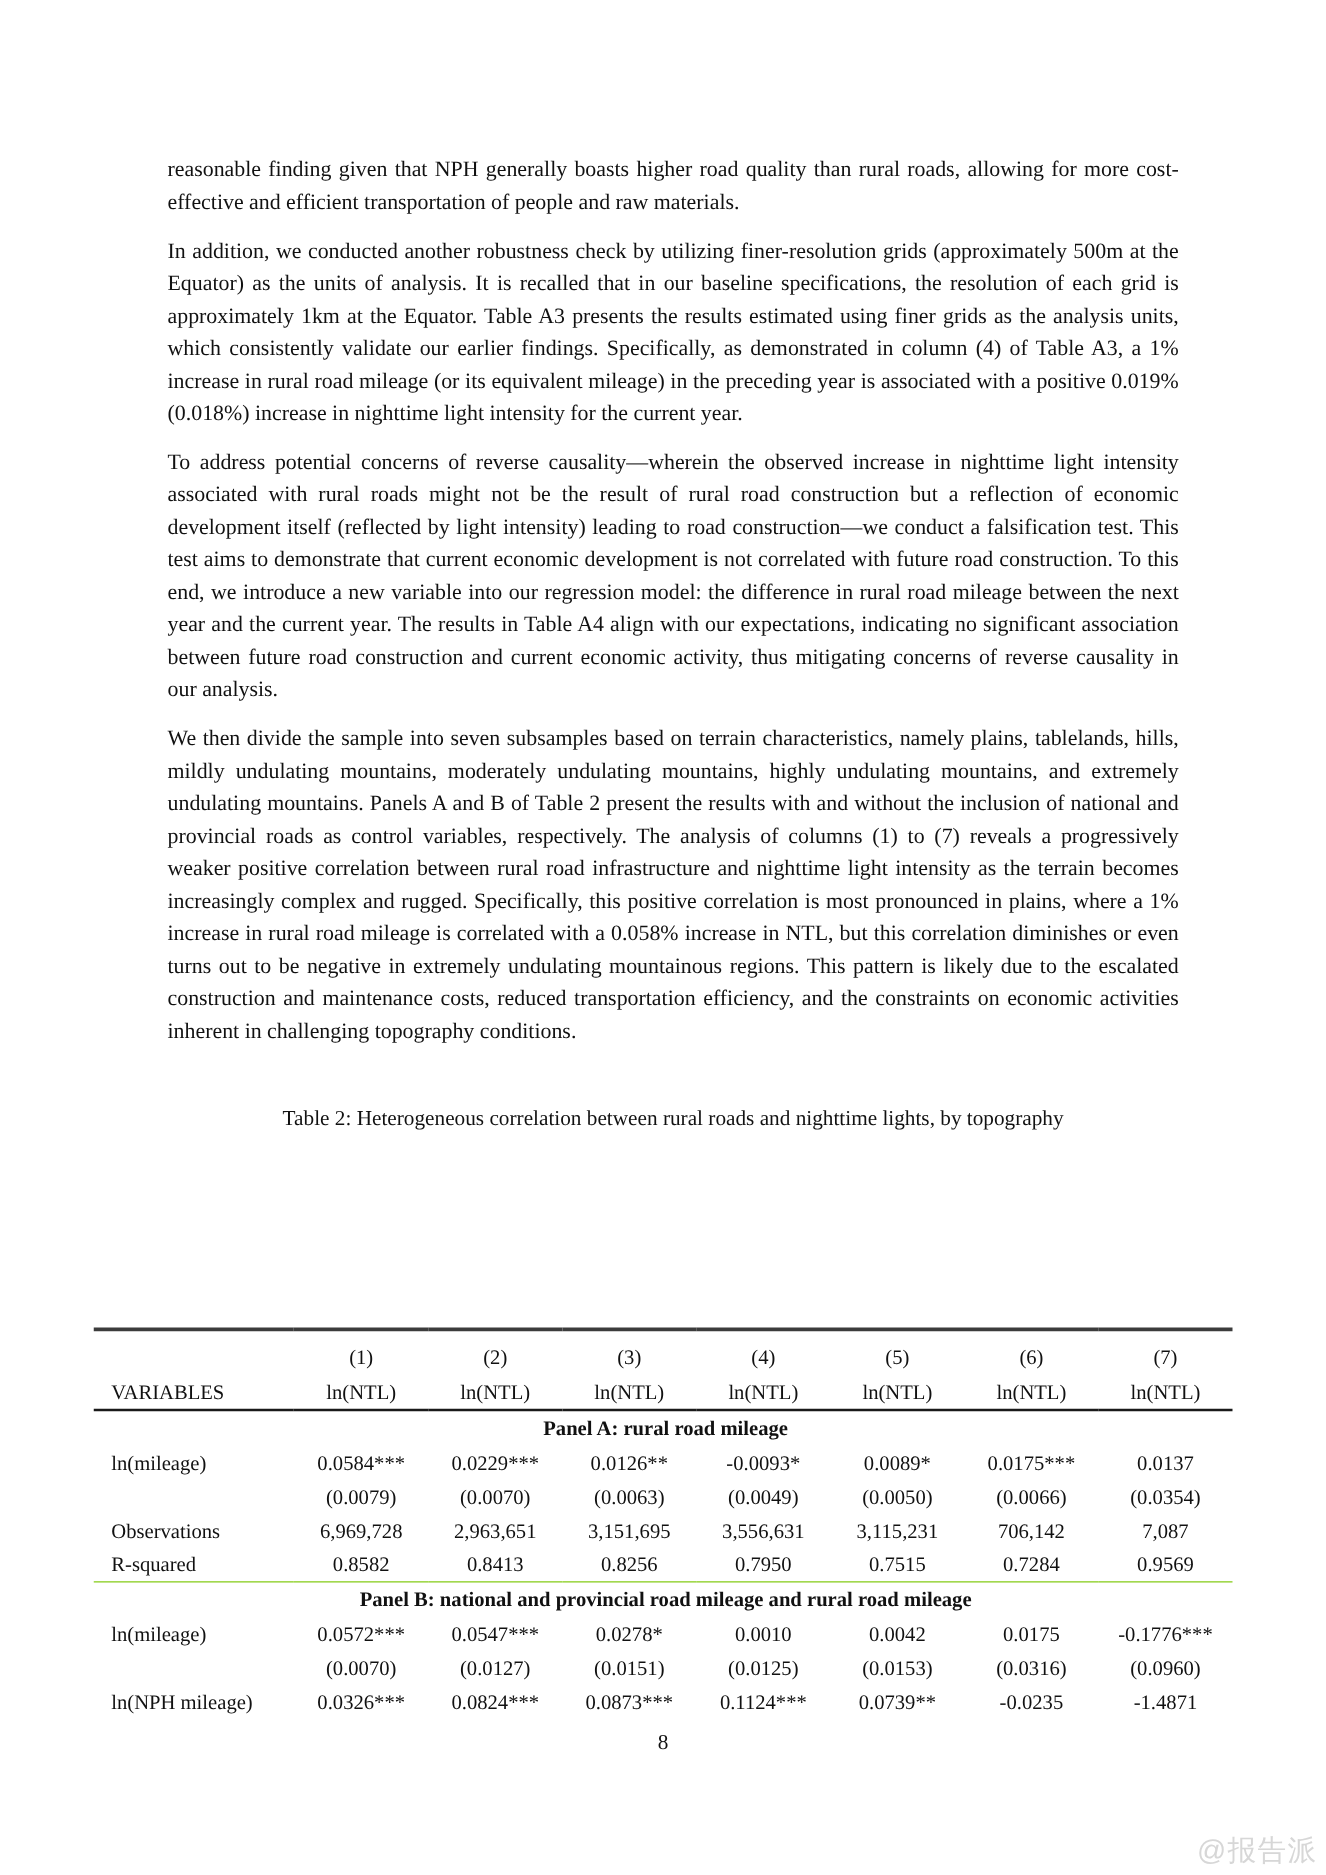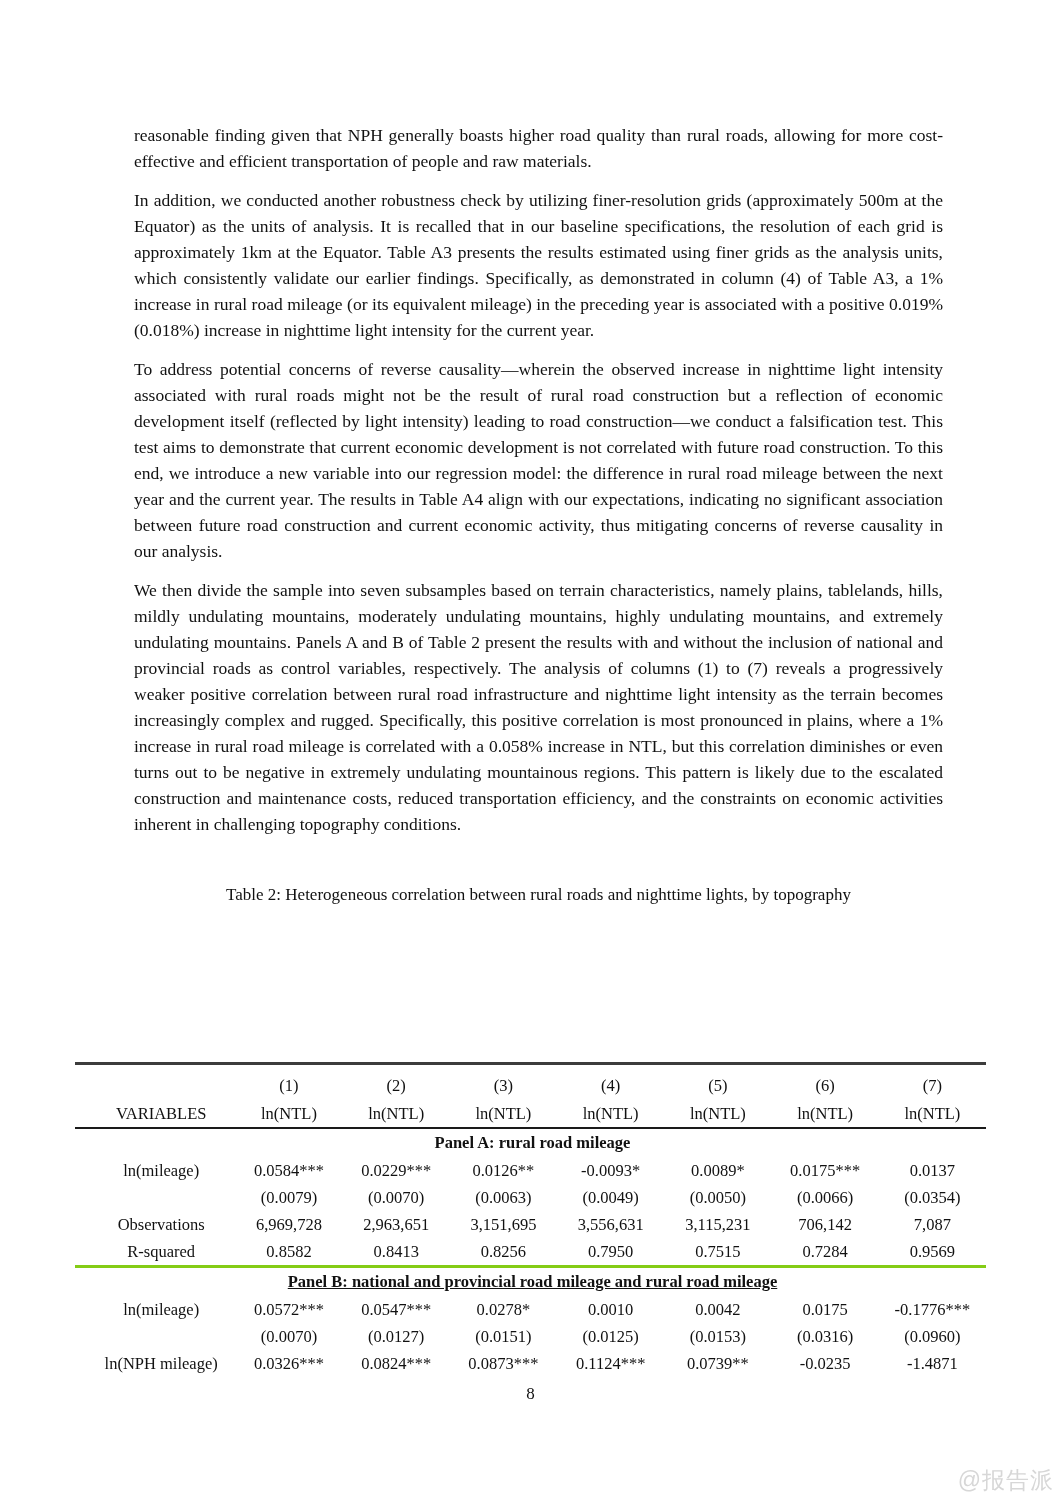--- a/index.html
+++ b/index.html
@@ -50,34 +50,34 @@
     table-layout: fixed;
   }
   table.results-table td {
     padding: 0 2px;
     height: 27px;
     text-align: center;
     vertical-align: middle;
     white-space: nowrap;
   }
   table.results-table td.lbl {
-    text-align: center;
+    text-align: left;
     padding-left: 14px;
   }
   table.results-table col.c-label { width: 17.6%; }
   table.results-table col.c-num   { width: 11.77%; }
   tr.colnum-row td { padding-top: 6px; height: 29px; }
   tr.varhead-row td { border-bottom: 2px solid #1a1a1a; text-align: center; }
   tr.panel-row td {
     font-weight: bold;
     text-align: center;
     padding-left: 6px;
     height: 28px;
   }
-  tr.panel-divider td { border-top: 3px solid #84cc16; text-decoration: underline; }
+  tr.panel-divider td { border-top: 1px solid #84cc16; }
   .page-number {
     position: absolute;
     top: 1384px;
     left: 0;
     width: 100%;
     text-align: center;
     font-size: 17px;
   }
   .watermark {
     position: absolute;

